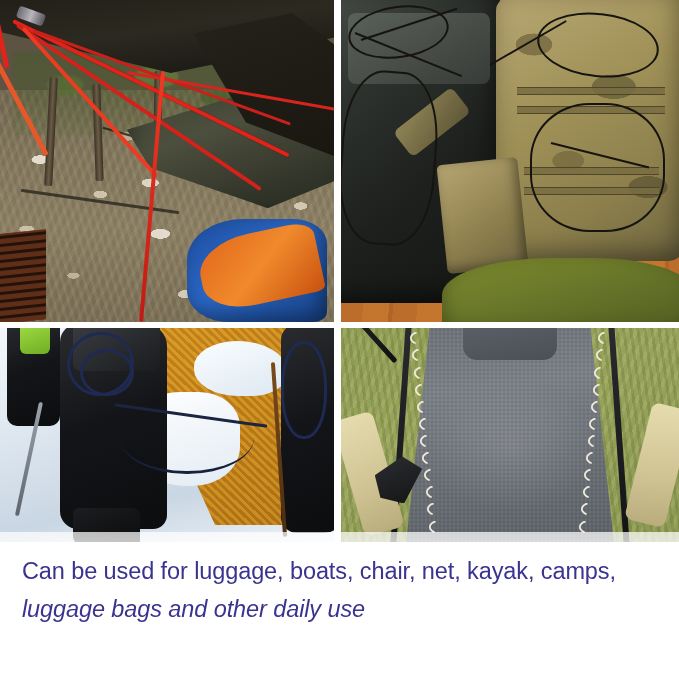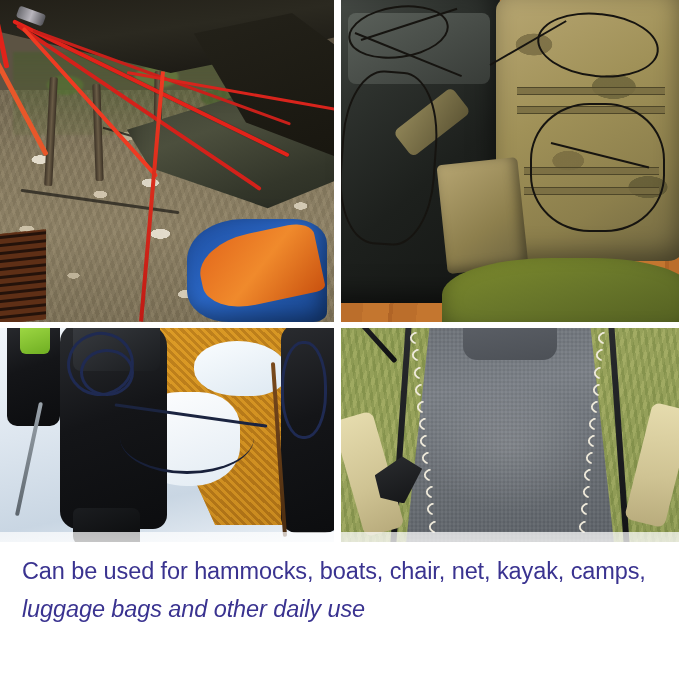--- a/index.html
+++ b/index.html
@@ -455,17 +455,17 @@
       <div class="lace" style="right:24.5%;top:66%;"></div>
       <div class="lace" style="right:25%;top:74%;"></div>
       <div class="lace" style="right:25.5%;top:82%;"></div>
       <div class="lace" style="right:26%;top:90%;"></div>
     </div>
 
     <div class="gap" style="grid-column:1 / -1;grid-row:4;"></div>
   </div>
 
   <div class="text-overlay">
-    <div class="subline">Can be used for hammocks, boats, chair, net, kayak, camps,</div>
+    <div class="subline">Can be used for luggage, boats, chair, net, kayak, camps,</div>
     <div class="subline second">luggage bags and other daily use</div>
   </div>
 
 </div>
 
 </body></html>

